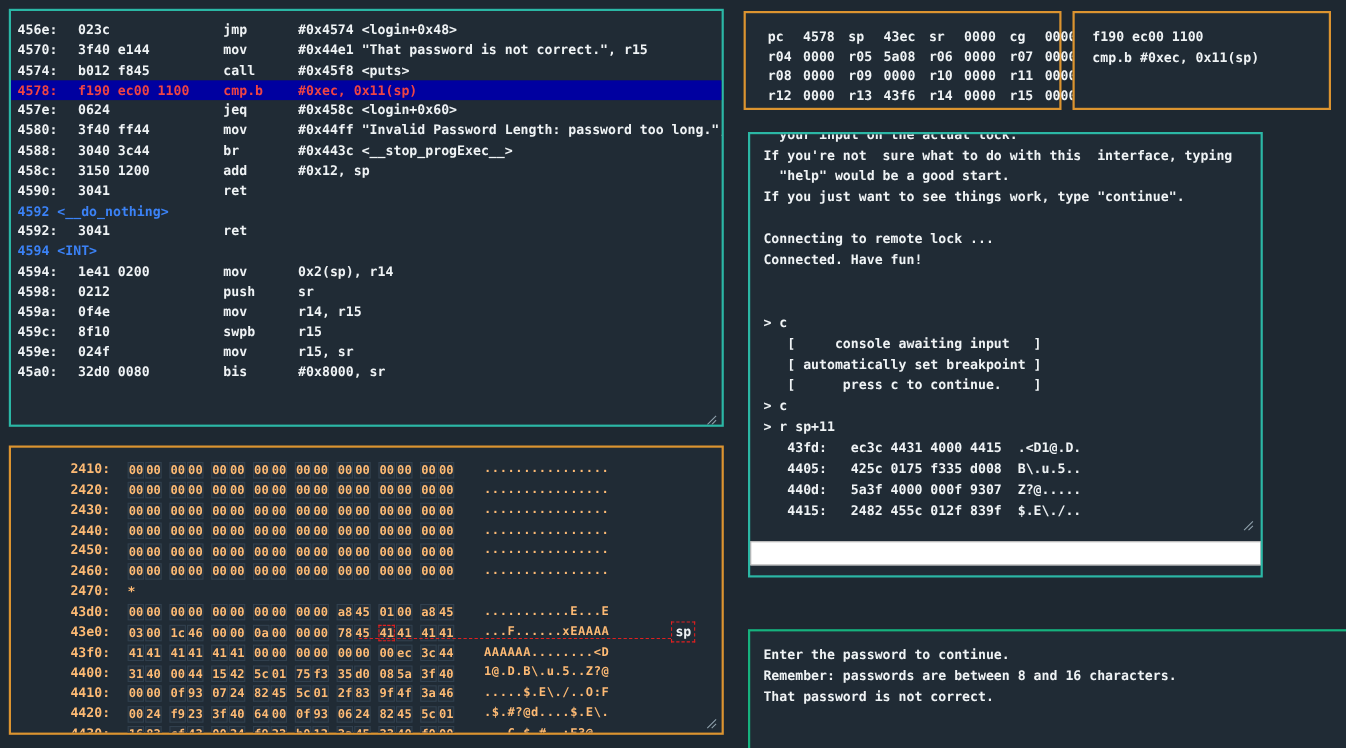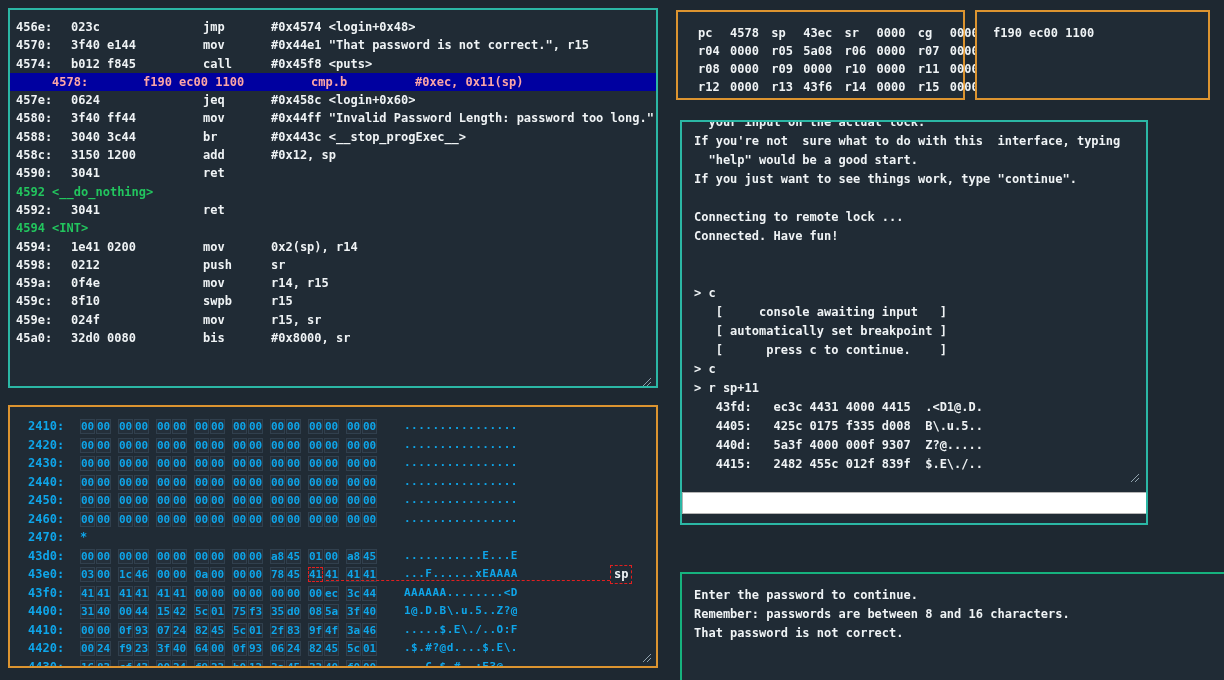--- a/index.html
+++ b/index.html
@@ -13,22 +13,22 @@
 
   
   #disasm-panel{left:8px;top:8px;width:650px;height:380px;border:2px solid #2bb7a5;overflow:hidden;}
   .disasm-rows{padding-top:8px;}
   .drow{height:18.3px;line-height:18.3px;white-space:nowrap;padding-left:6px;font-size:12px;color:#eff3f5;}
   .drow span{display:inline-block;vertical-align:top;}
   .d-addr{width:47px;margin-right:8px;}
   .d-bytes{width:124px;margin-right:8px;}
   .d-op{width:60px;margin-right:8px;}
   .drow.current{background:#0000a0;}
-  .drow.current span{color:#fca5a5;margin-left:36px;}
-  .drow.label{color:#22c55e;}
+  .drow.current span{color:#ef4444;}
+  .drow.label{color:#3b82f6;}
 
   
   #registers-panel{left:676px;top:10px;width:289px;height:90px;border:2px solid #dc9430;padding:12px 0 0 20px;font-size:12px;color:#eff3f5;}
   .reg-row{height:18px;line-height:18px;white-space:nowrap;}
   .reg-cell{display:inline-block;width:66px;}
   .reg-n{display:inline-block;width:32px;}
 
   
   #insn-panel{left:975px;top:10px;width:235px;height:90px;border:2px solid #dc9430;padding:12px 0 0 16px;font-size:12px;line-height:19px;color:#eff3f5;white-space:nowrap;}
 
@@ -38,21 +38,21 @@
   .console-output pre{margin:-9px 0 0 0;font:bold 12px/19px "DejaVu Sans Mono","Liberation Mono",monospace;color:#eff3f5;}
   .console-input{display:block;margin:6px auto 0;width:501px;height:22px;background:#ffffff;border:1px solid #b5b5b5;box-sizing:border-box;font:bold 12px "DejaVu Sans Mono",monospace;}
 
   
   #io-panel{left:680px;top:546px;width:558px;height:120px;border:2px solid #16b27e;overflow:hidden;margin-top:26px;}
   #io-panel pre{margin:12px 0 0 12px;font:bold 12px/19px "DejaVu Sans Mono","Liberation Mono",monospace;color:#eff3f5;}
 
   
   #memory-panel{left:8px;top:405px;width:650px;height:263px;border:2px solid #dc9430;overflow:hidden;}
   .mem-rows{padding-top:10px;}
-  .mrow{height:18.5px;line-height:18.5px;white-space:nowrap;padding-left:18px;font-size:12px;color:#0ea5e9;}
+  .mrow{height:18.5px;line-height:18.5px;white-space:nowrap;padding-left:18px;font-size:12px;color:#fdba74;margin-left:36px;}
   .m-addr{display:inline-block;width:44px;margin-right:8px;vertical-align:middle;}
   .m-bytes{display:inline-block;vertical-align:middle;}
   .byte{display:inline-block;box-sizing:border-box;width:15px;height:15px;line-height:13px;text-align:center;font-size:11px;border:1px solid #31404e;background:#242f3a;vertical-align:middle;margin-right:1px;}
   .byte:nth-of-type(odd){margin-left:6px;}
   .byte:first-of-type{margin-left:0;}
   .byte.star{border:none;background:none;width:auto;font-size:12px;line-height:15px;}
   .byte.spmark{border:1px dashed #e02020;}
   .m-ascii{display:inline-block;margin-left:26px;font-size:11px;vertical-align:middle;letter-spacing:0.5px;}
   .sp-line{position:absolute;top:173px;left:316px;width:284px;border-top:1px dashed #e02020;}
   .sp-box{position:absolute;top:158px;left:600px;padding:0 3px;height:17px;line-height:16px;border:1px dashed #e02020;color:#eff3f5;font-size:12px;}
@@ -199,20 +199,21 @@
         
           <span class="reg-cell"><span class="reg-n">r14</span><span class="reg-v">0000</span></span>
         
           <span class="reg-cell"><span class="reg-n">r15</span><span class="reg-v">0000</span></span>
         </div>
     </div>
 </section>
 
 <section class="panel" id="insn-panel">
   <div>f190 ec00 1100</div>
+  <div>cmp.b #0xec, 0x11(sp)</div>
 </section>
 
 <section class="panel" id="console-panel">
   <div class="console-output">
     <pre>  your input on the actual lock.
 If you're not  sure what to do with this  interface, typing
   "help" would be a good start.
 If you just want to see things work, type "continue".
 
 Connecting to remote lock ...

